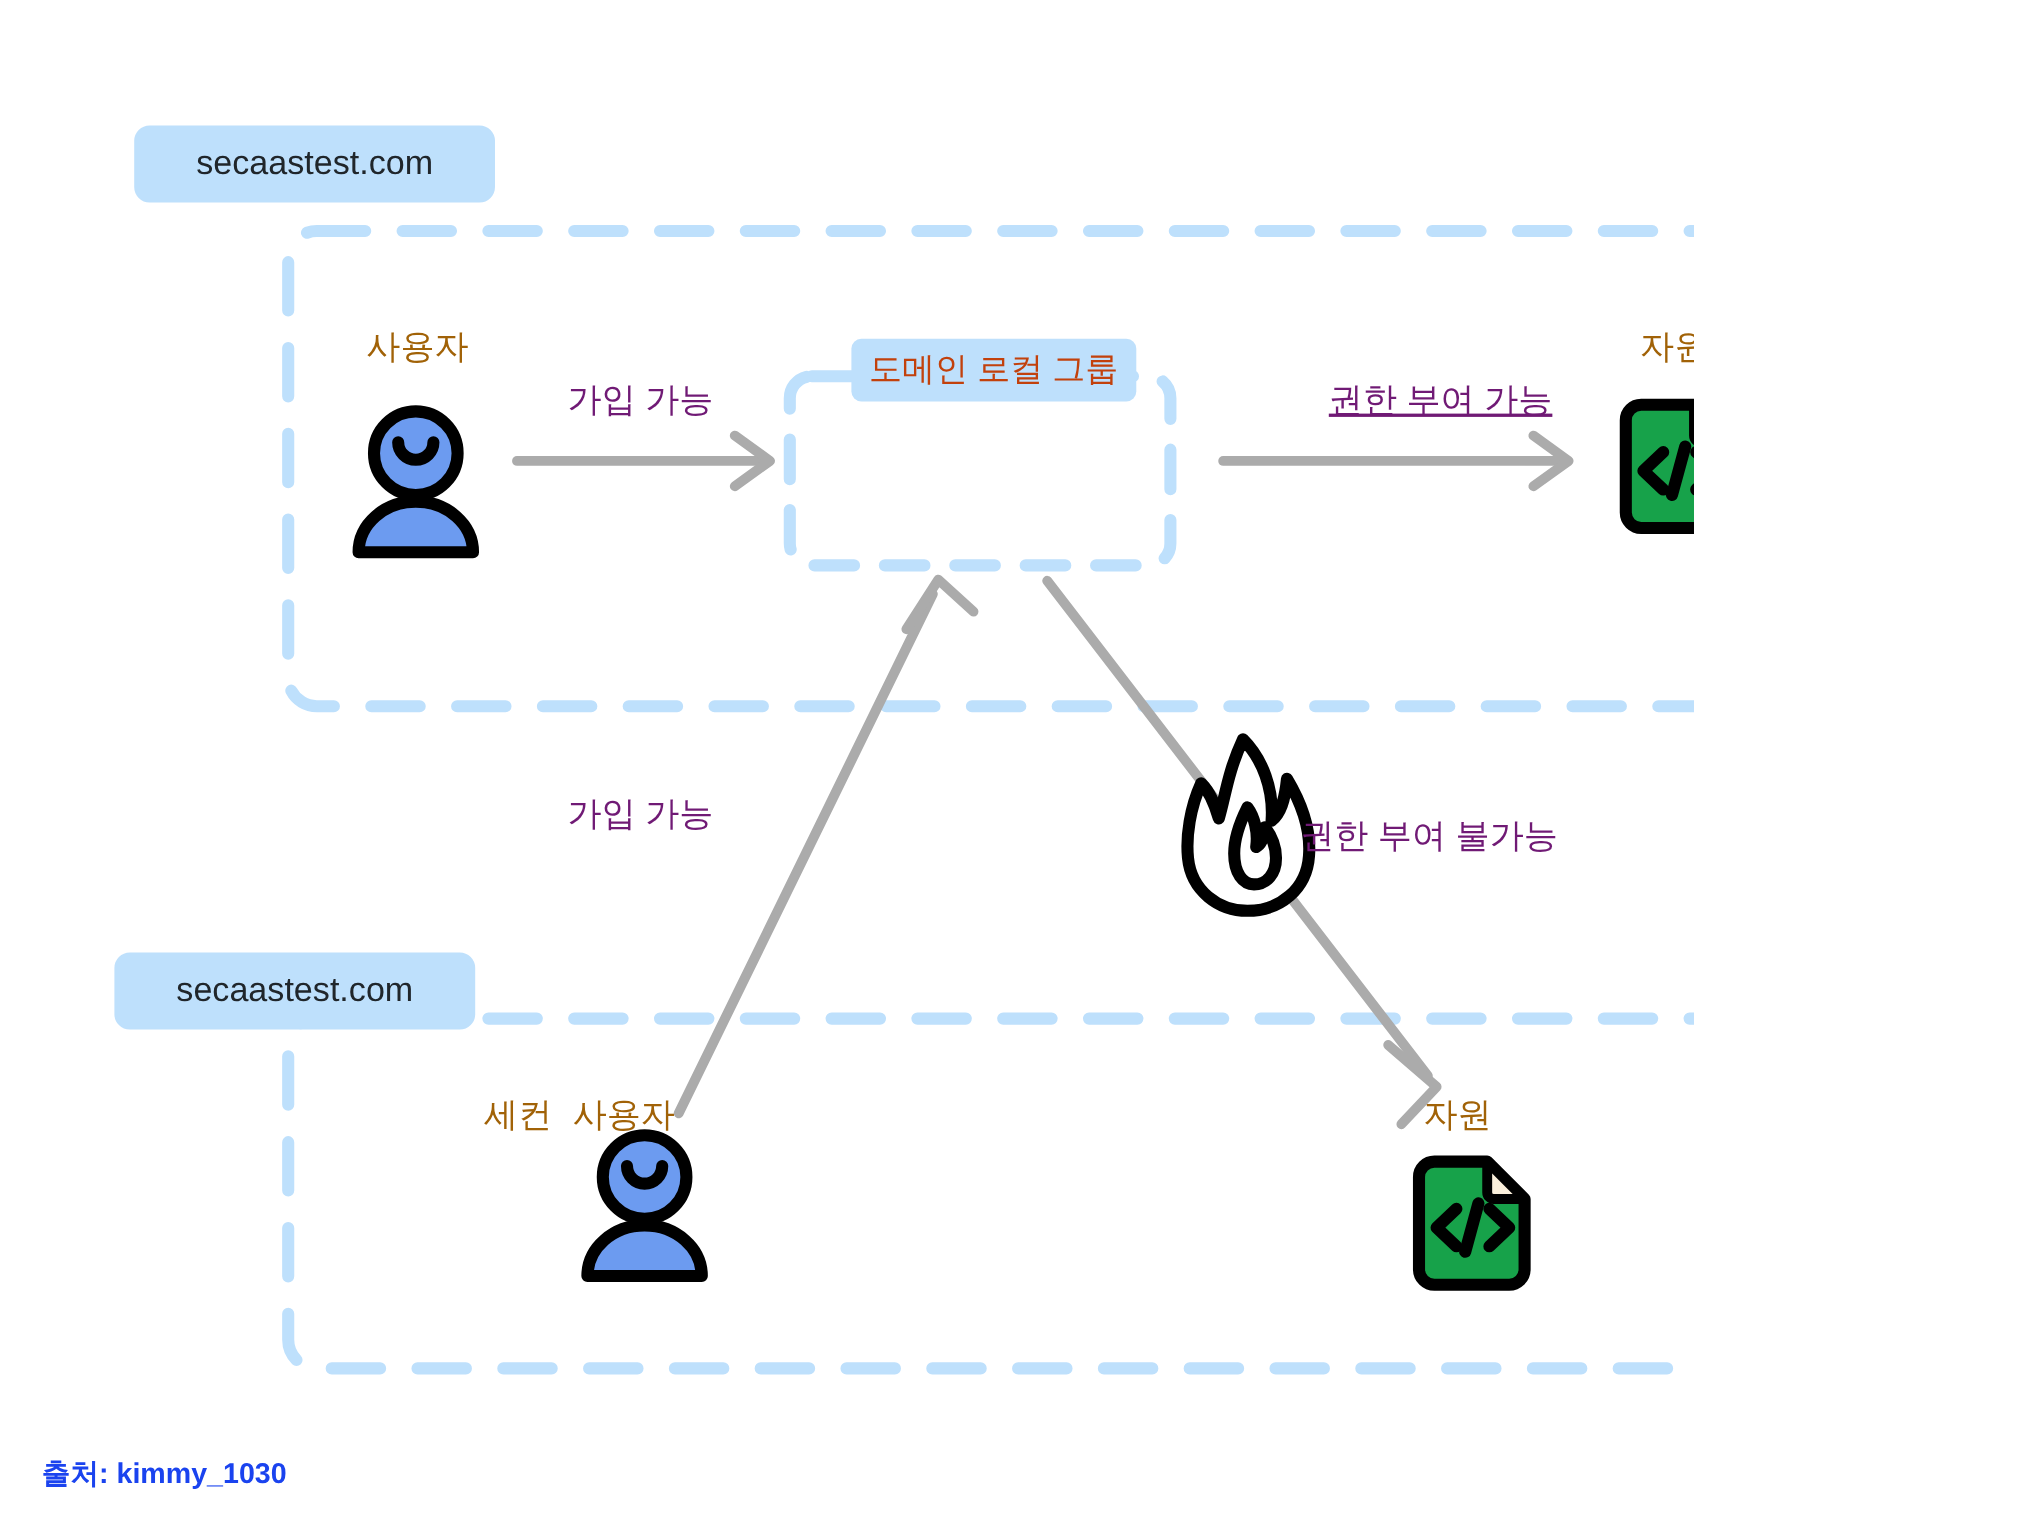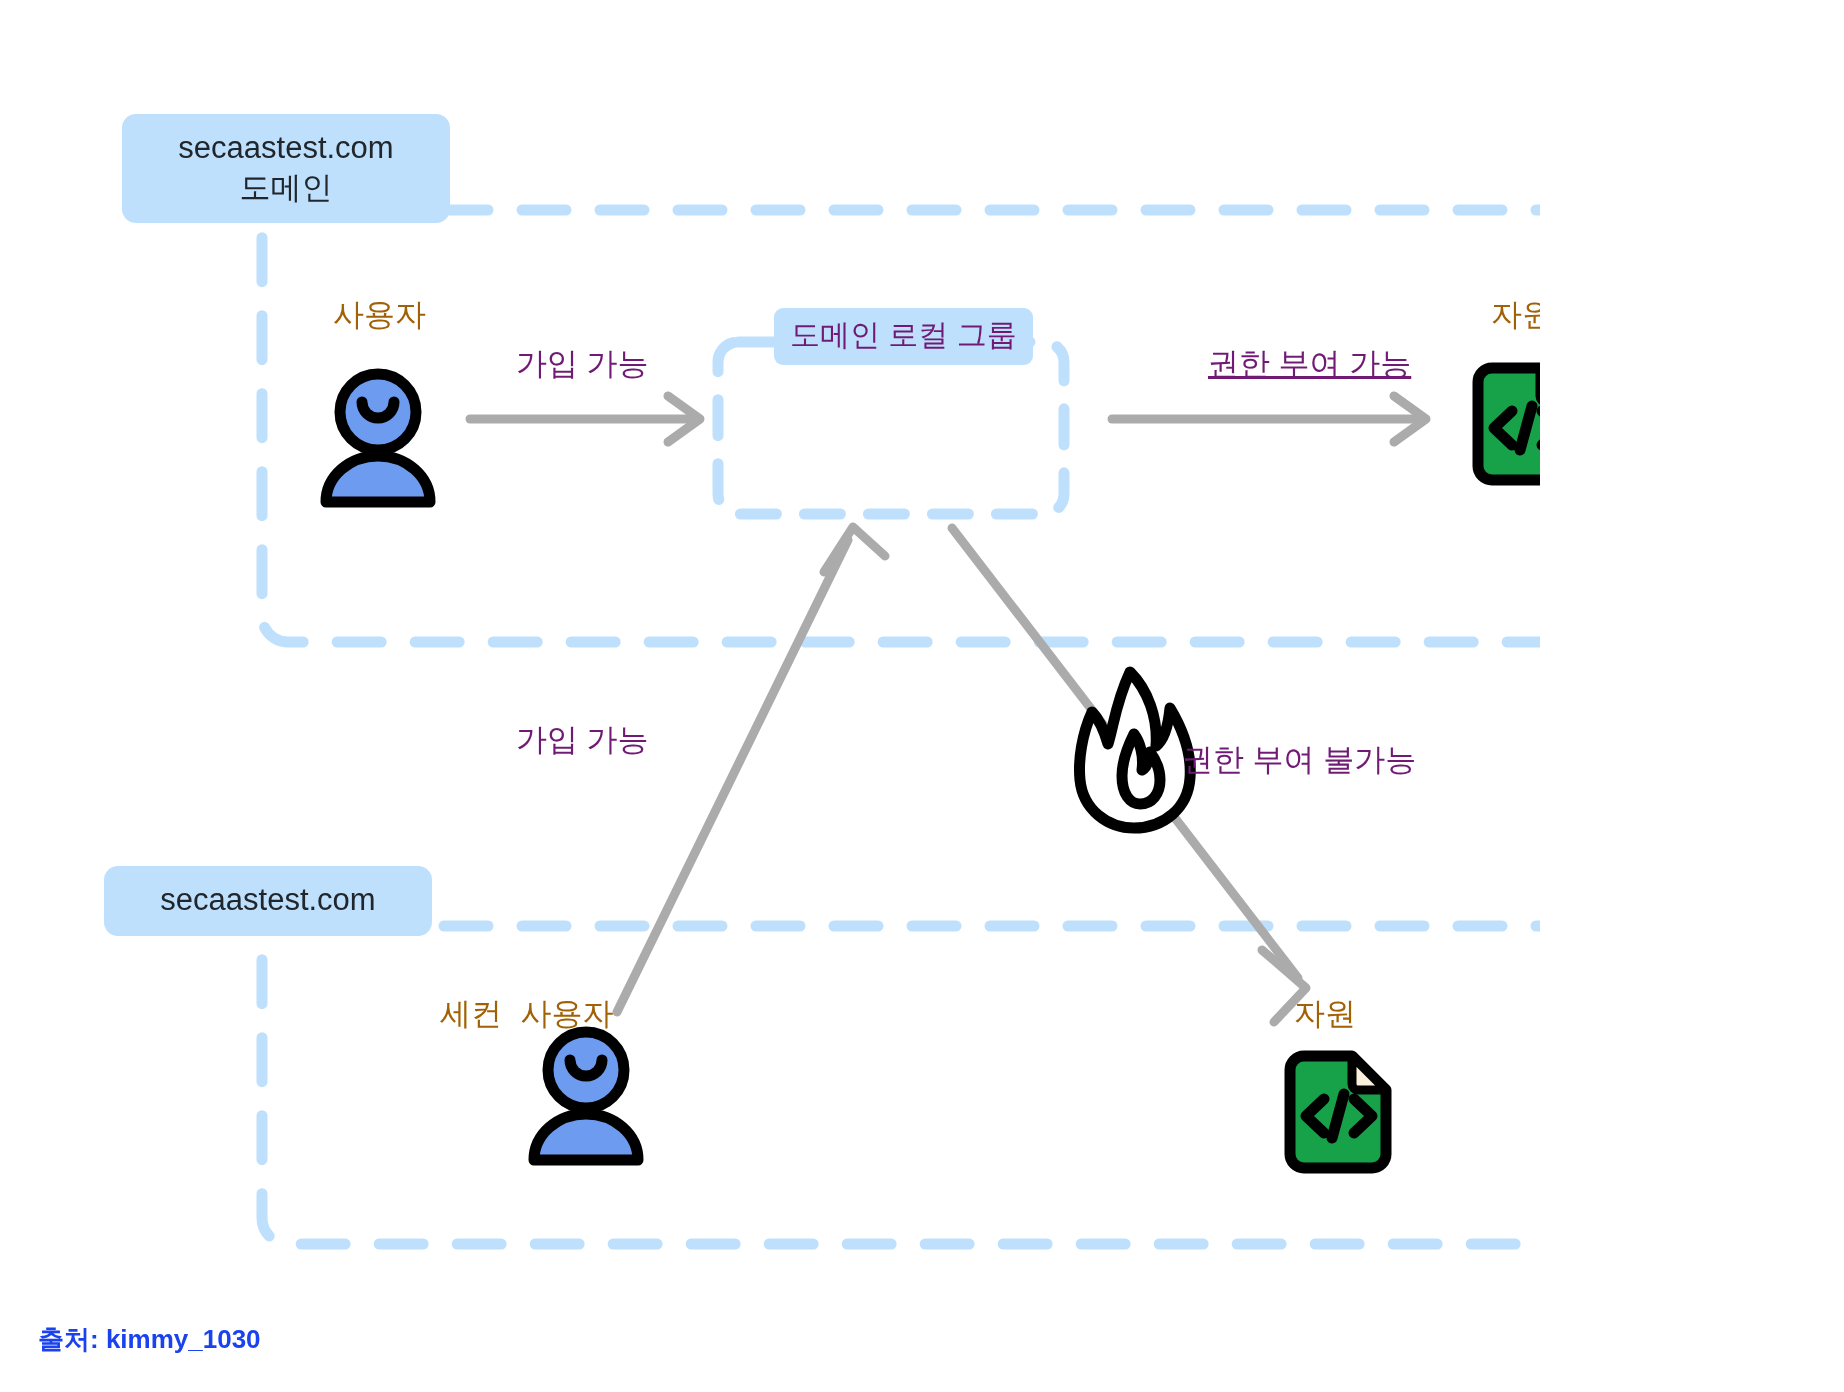--- a/index.html
+++ b/index.html
@@ -34,21 +34,21 @@
     padding: 14px 26px 16px 26px;
     font-size: 31px;
     box-sizing: border-box;
   }
   .dom-chip .l1 { display: block; }
   .dom-chip .l2 { display: block; }
   .grp-chip {
     position: absolute;
     background: #BEE0FC;
     border-radius: 9px;
-    color: #701a75;
+    color: #c2410c;
     font-size: 30px;
     padding: 7px 16px 9px 16px;
     white-space: nowrap;
     box-sizing: border-box;
   }
   .node-label {
     position: absolute;
     font-size: 31px;
     color: #a16207;
     white-space: nowrap;
@@ -146,21 +146,20 @@
                C 74 136 82 126 82 112
                C 82 102 78 92 72 84
                C 71 94 68 100 64 102
                C 66 88 62 74 56 66 Z" fill="#ffffff" stroke="#000000" stroke-width="11" stroke-linejoin="round"></path>
     </g>
 
   </svg>
 
   <div class="dom-chip" style="left:122px; top:114px; width:328px;">
     <span class="l1">secaastest.com</span>
-    <span class="l2">도메인</span>
   </div>
 
   <div class="dom-chip" style="left:104px; top:866px; width:328px;">
     <span class="l1">secaastest.com</span>
   </div>
 
   <div class="grp-chip" style="left:774px; top:308px;">도메인 로컬 그룹</div>
 
   <div class="node-label" style="left:333px; top:294px;">사용자</div>
 

